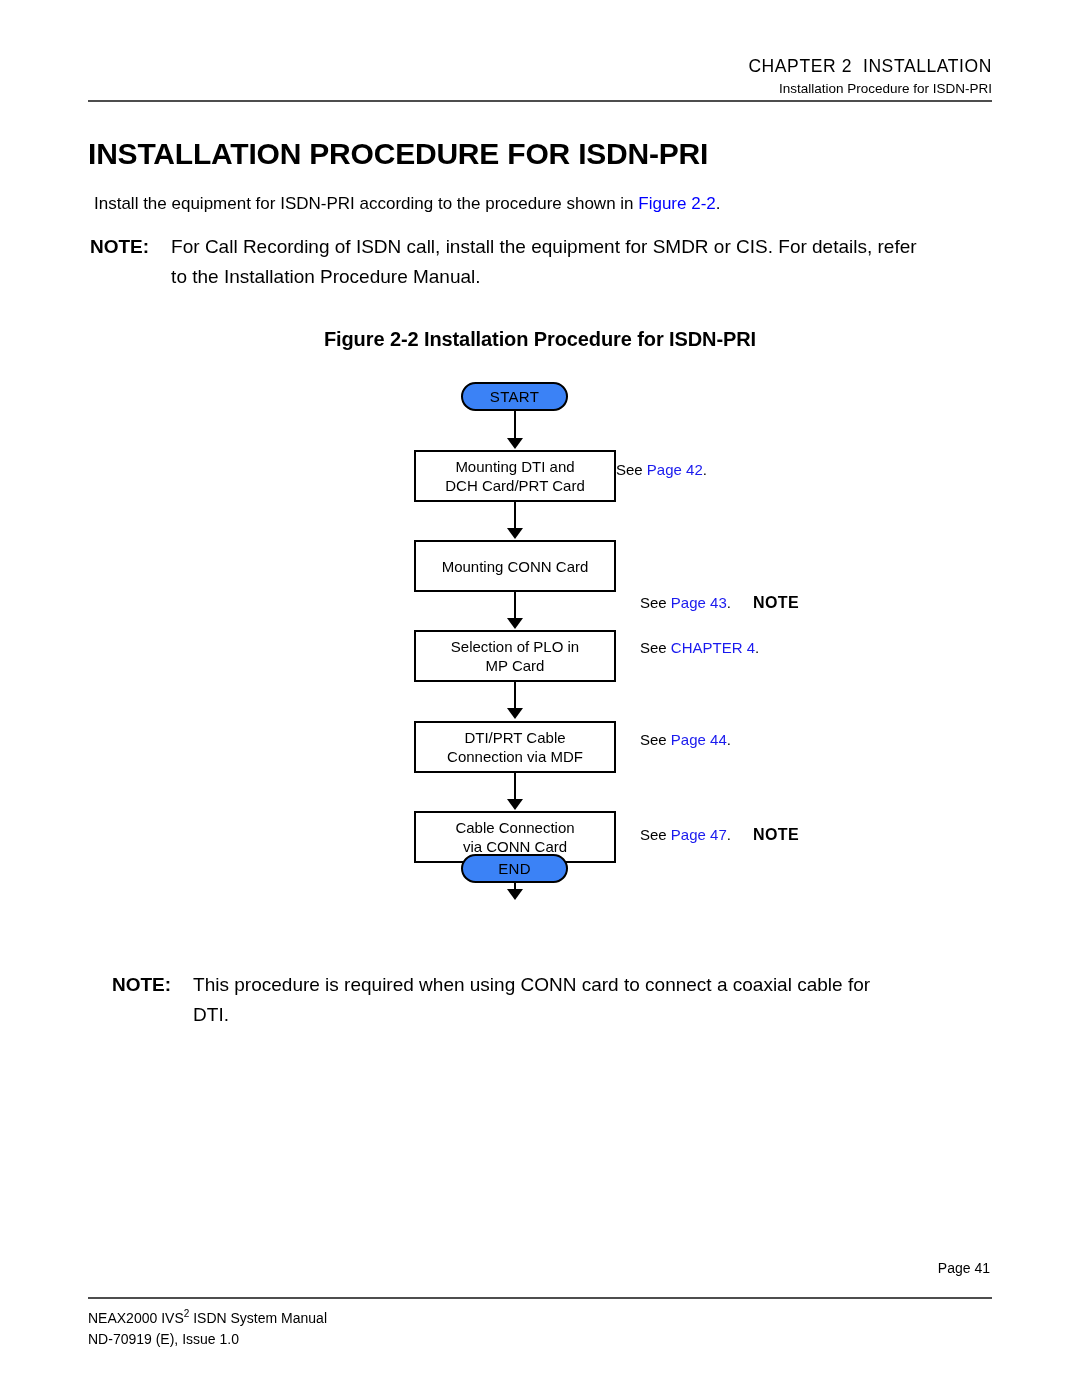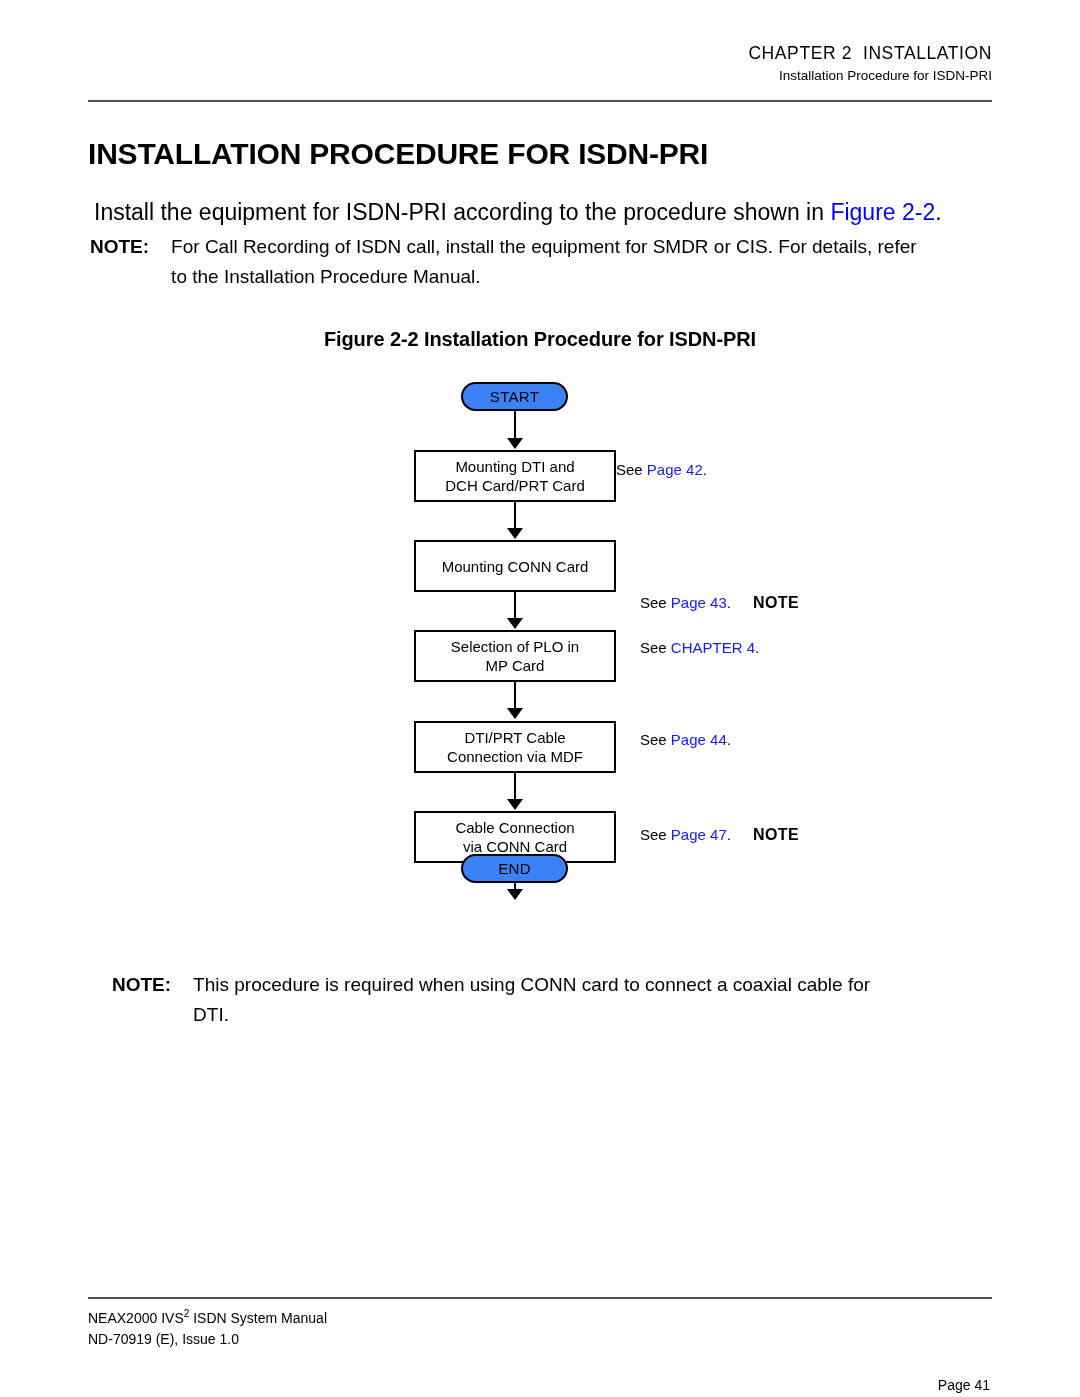--- a/index.html
+++ b/index.html
@@ -16,21 +16,21 @@
     position: relative;
     width: 1080px;
     height: 1397px;
     background: #ffffff;
     overflow: hidden;
   }
 
   
   .hdr {
     position: absolute;
-    top: 42px;
+    top: 55px;
     right: 88px;
     text-align: right;
   }
   .hdr-chapter {
     font-size: 17.5px;
     letter-spacing: 0.6px;
     line-height: 22px;
     white-space: pre;
   }
   .hdr-sub {
@@ -56,23 +56,23 @@
     font-size: 30px;
     font-weight: bold;
     letter-spacing: -0.2px;
     white-space: nowrap;
   }
 
   
   .intro {
     position: absolute;
     left: 94px;
-    top: 199px;
+    top: 190px;
     width: 900px;
-    font-size: 23px;
+    font-size: 17px;
     line-height: 27px;
   }
   .lnk { color: #0000ff; }
   .lnk-soft { color: #1a1aee; }
 
   .note-block {
     position: absolute;
     display: flex;
     font-size: 19px;
     line-height: 30px;
@@ -183,21 +183,21 @@
     line-height: 21px;
   }
   .footer-left sup {
     font-size: 10px;
     vertical-align: super;
     line-height: 0;
   }
   .footer-right {
     position: absolute;
     right: 90px;
-    top: 1377px;
+    top: 1260px;
     font-size: 14px;
   }
 </style>
 </head>
 <body>
 
 <div class="page">
 
   <div class="hdr">
     <div class="hdr-chapter">CHAPTER 2  INSTALLATION</div>

